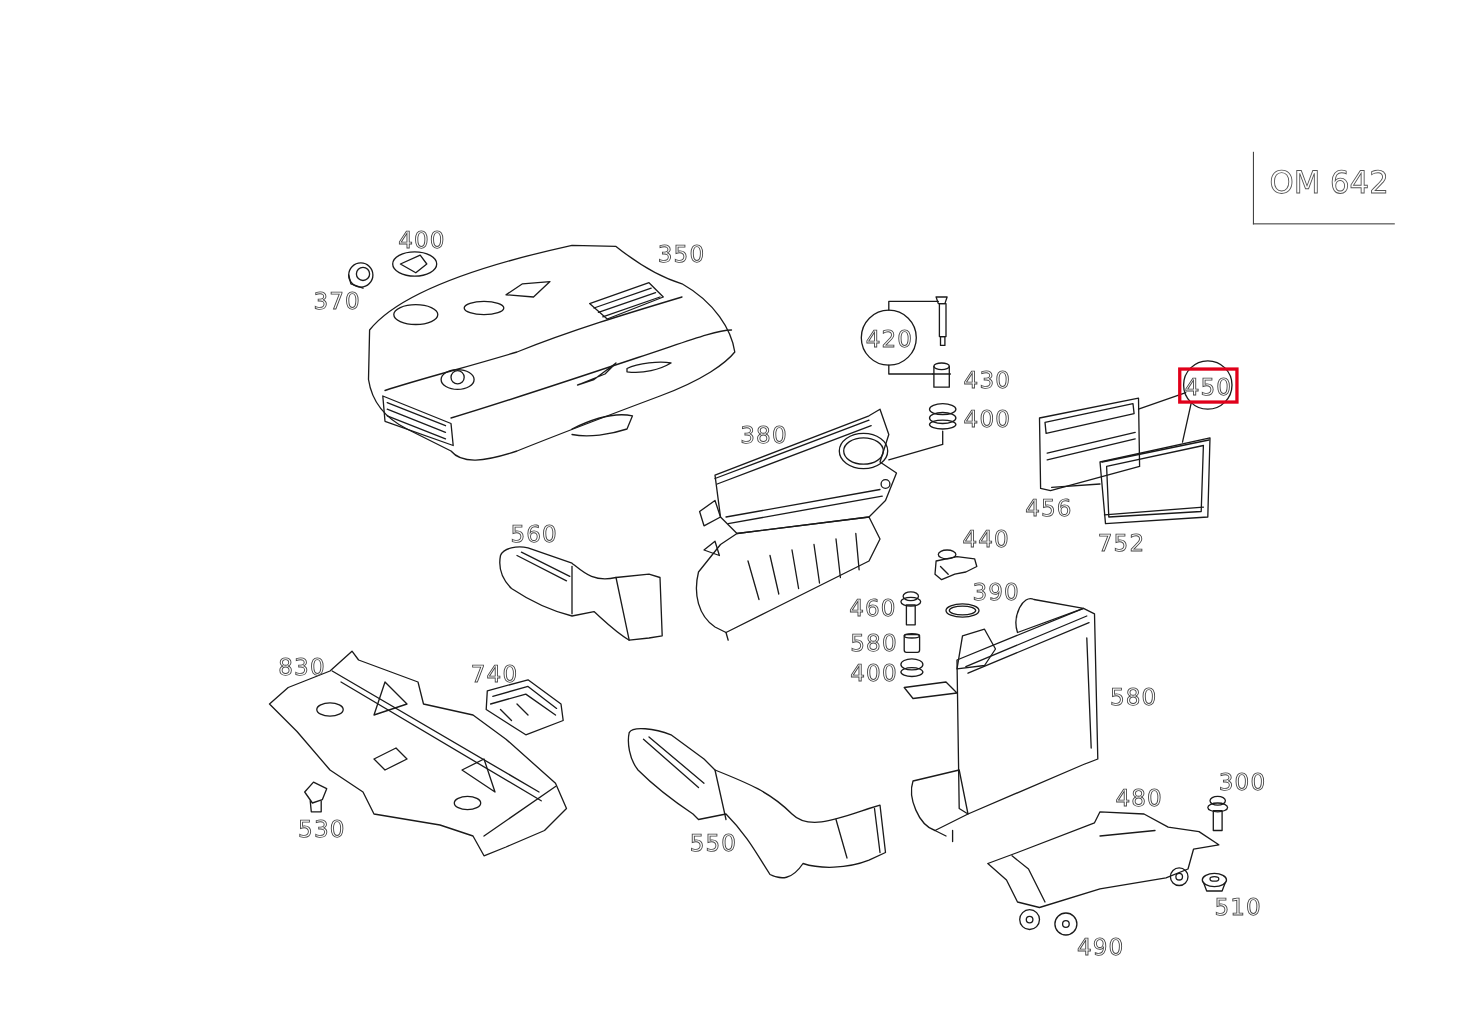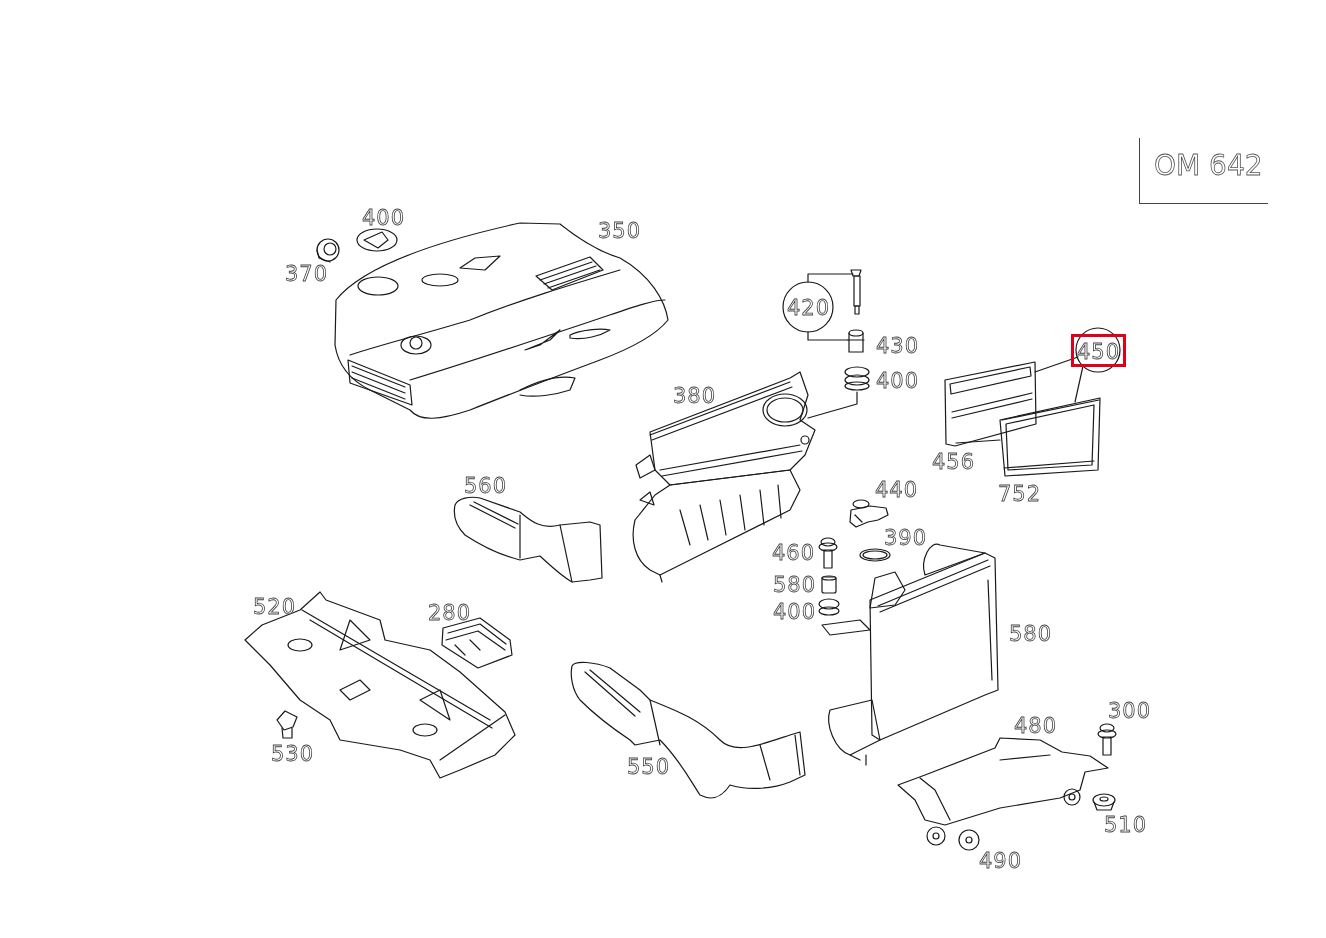--- a/index.html
+++ b/index.html
@@ -226,18 +226,18 @@
   <div class="lbl" style="left:884px;top:528px">390</div>
   <div class="hl" style="left:1071px;top:334px;width:55px;height:33px"></div>
   <div class="lbl" style="left:1077px;top:342px">450</div>
   <div class="lbl" style="left:998px;top:484px">752</div>
   <div class="lbl" style="left:932px;top:452px">456</div>
   <div class="lbl" style="left:772px;top:543px">460</div>
   <div class="lbl" style="left:1014px;top:716px">480</div>
   <div class="lbl" style="left:979px;top:851px">490</div>
   <div class="lbl" style="left:1108px;top:701px">300</div>
   <div class="lbl" style="left:1104px;top:815px">510</div>
-  <div class="lbl" style="left:253px;top:597px">520</div>
+  <div class="lbl" style="left:253px;top:597px">830</div>
   <div class="lbl" style="left:271px;top:744px">530</div>
-  <div class="lbl" style="left:428px;top:603px">280</div>
+  <div class="lbl" style="left:428px;top:603px">740</div>
   <div class="lbl" style="left:627px;top:757px">550</div>
   <div class="lbl" style="left:464px;top:476px">560</div>
 </div>
 
 </body></html>

